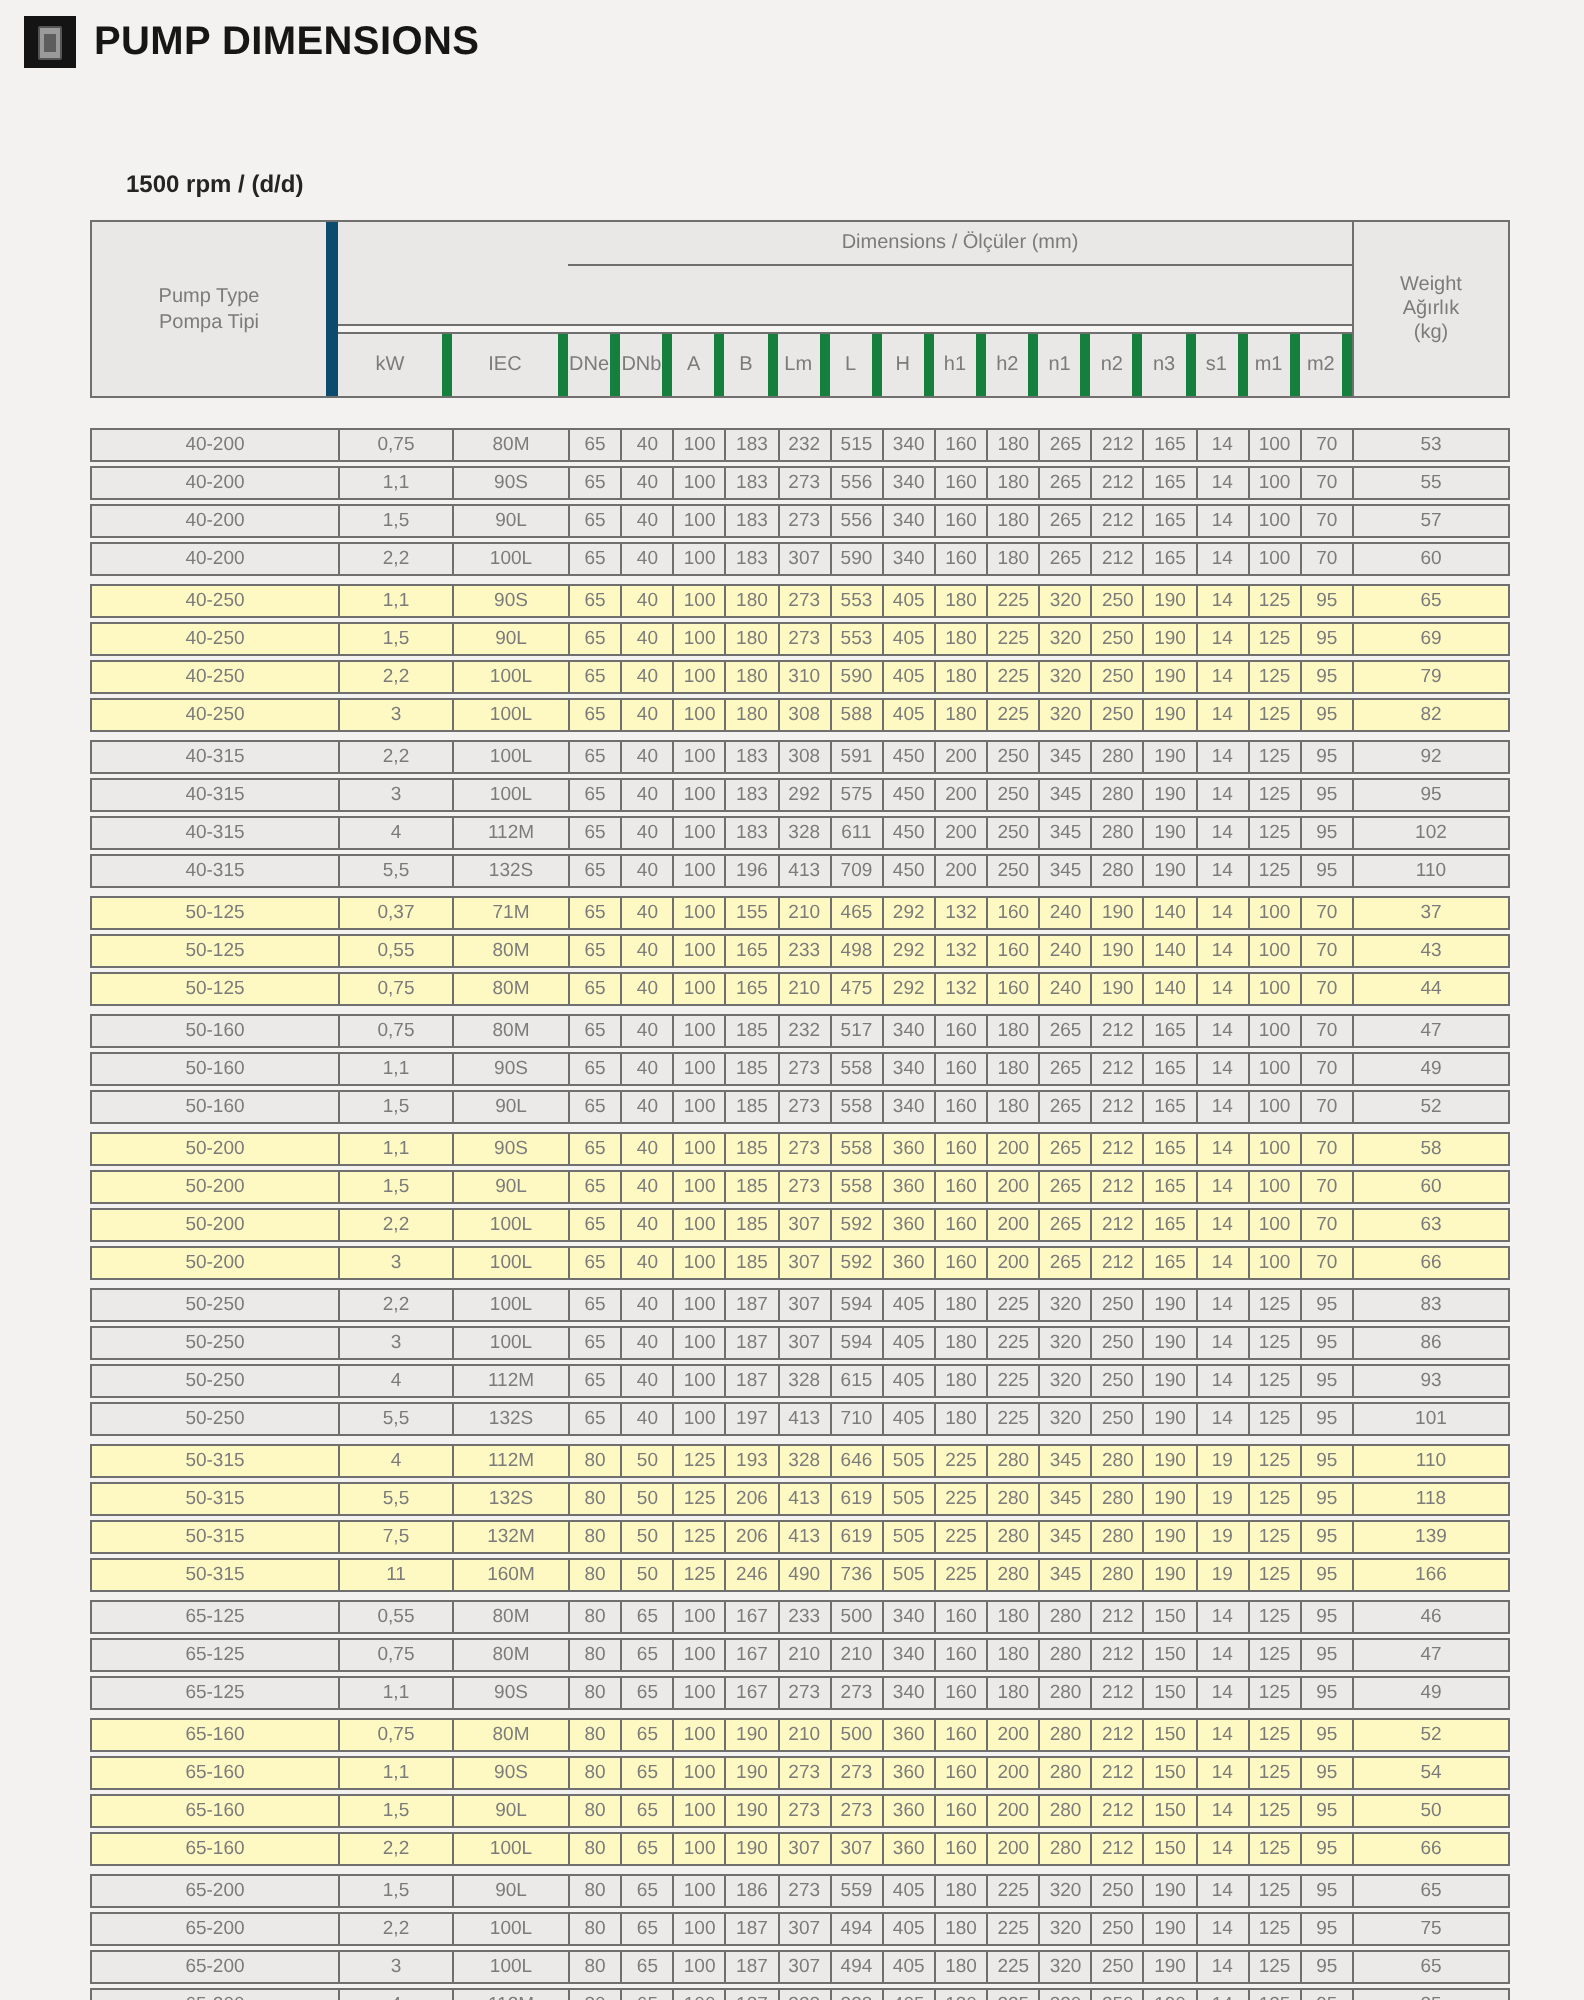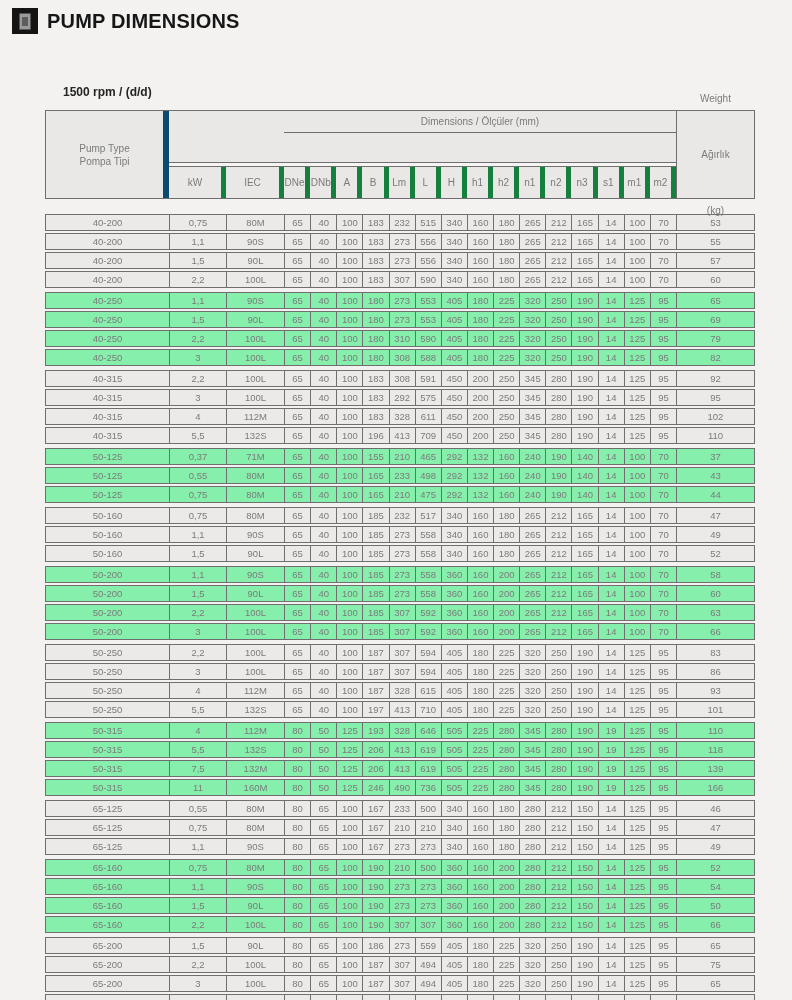--- a/index.html
+++ b/index.html
@@ -52,36 +52,36 @@
     background: #e9e8e6;
     border: 1px solid #6f6f6f;
     font-size: 10px; color: #7b7b7b;
   }
   .thead > div { display: flex; align-items: center; justify-content: center; text-align: left; }
   .h-pump   { grid-area: 1 / 1 / 5 / 2; border-right: 6px solid #0c4a6e; flex-direction: column; line-height: 13px; }
   .h-motor  { grid-area: 1 / 2 / 3 / 4; border-right: 1px solid #6f6f6f; }
   .h-dim    { grid-area: 1 / 4 / 2 / 19; border-bottom: 1px solid #6f6f6f; }
   .h-out    { grid-area: 2 / 4 / 3 / 19; }
   .h-sep    { grid-area: 3 / 2 / 4 / 19; border-top: 1px solid #6f6f6f; border-bottom: 1px solid #6f6f6f; background: #f6f5f3; }
-  .h-weight { grid-area: 1 / 19 / 5 / 20; border-left: 1px solid #6f6f6f; flex-direction: column; line-height: 12px; gap: 44px; }
+  .h-weight { grid-area: 1 / 19 / 5 / 20; border-left: 1px solid #6f6f6f; flex-direction: column; line-height: 12px; }
   .h-col { grid-row: 4; border-right: 5px solid #15803d; }
   .h-col:last-of-type { border-right: none; }
 
   
   .tbody { margin-top: 15px; }
   .row {
     display: grid;
     grid-template-columns: 123px 57px 58px repeat(15, 1fr) 78px;
     height: 17px;
     border: 1px solid #6f6f6f;
     background: #eceae8;
     margin-top: 2px;
     font-size: 9.5px; color: #7b7b7b;
   }
-  .row.dark { background: #86efac; }
+  .row.dark { background: #fef9c3; }
   .row.group-start { margin-top: 4px; }
   .row .c {
     display: flex; align-items: center; justify-content: center;
     border-left: 1px solid #6f6f6f;
     overflow: hidden; white-space: nowrap;
   }
   .row .c:first-child { border-left: none; }
 </style>
 </head>
 <body>

